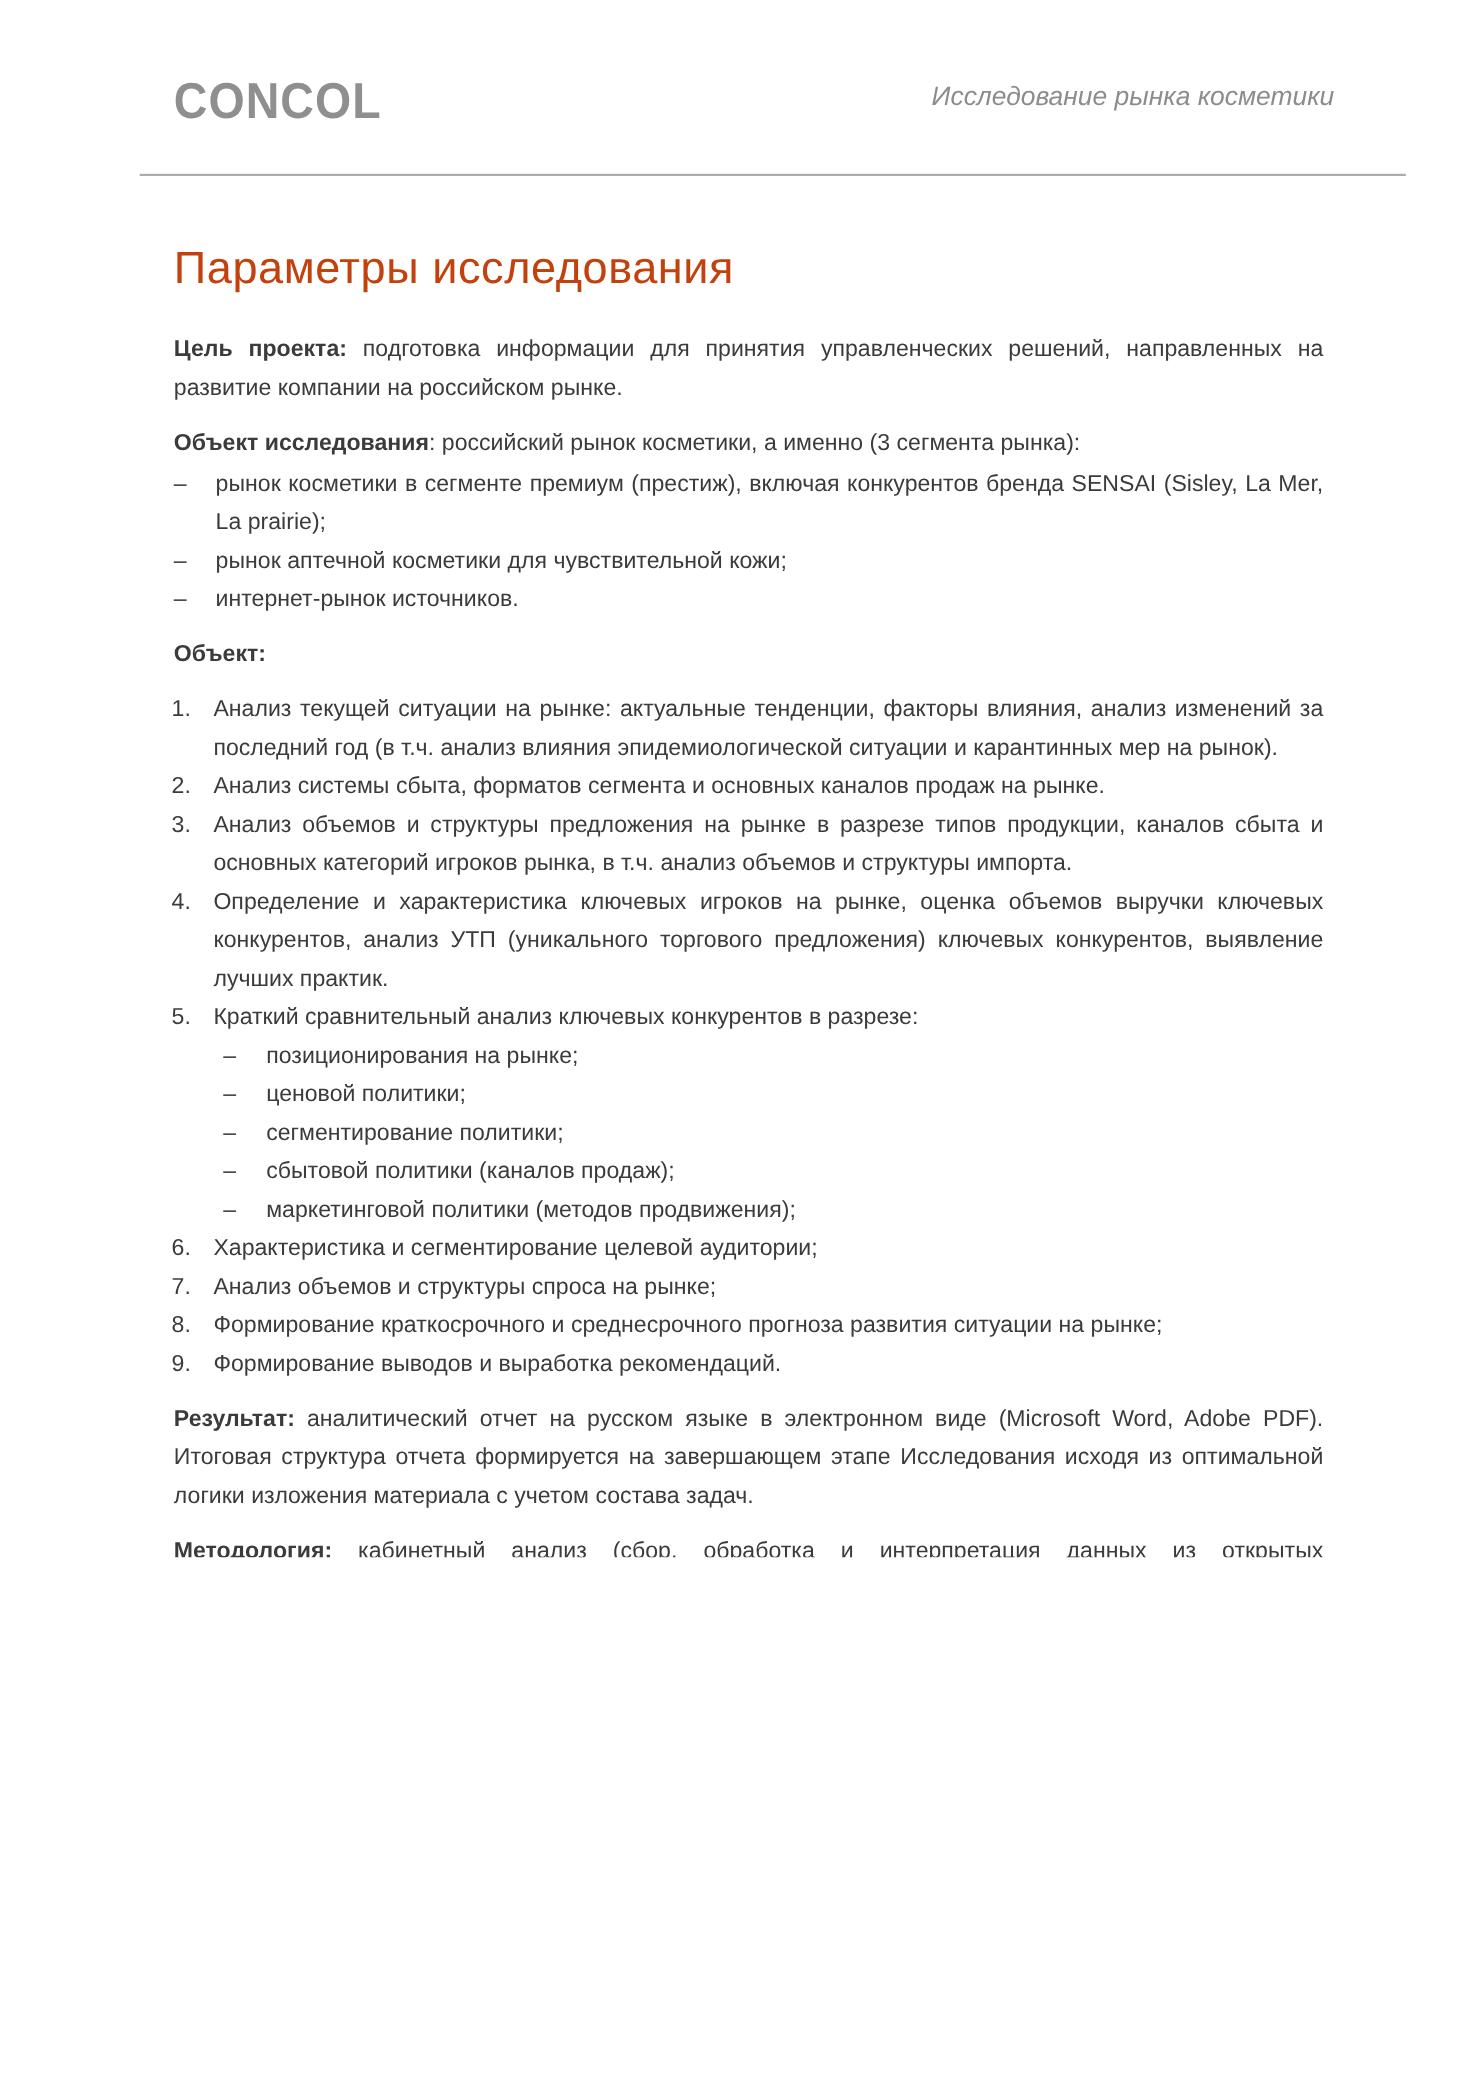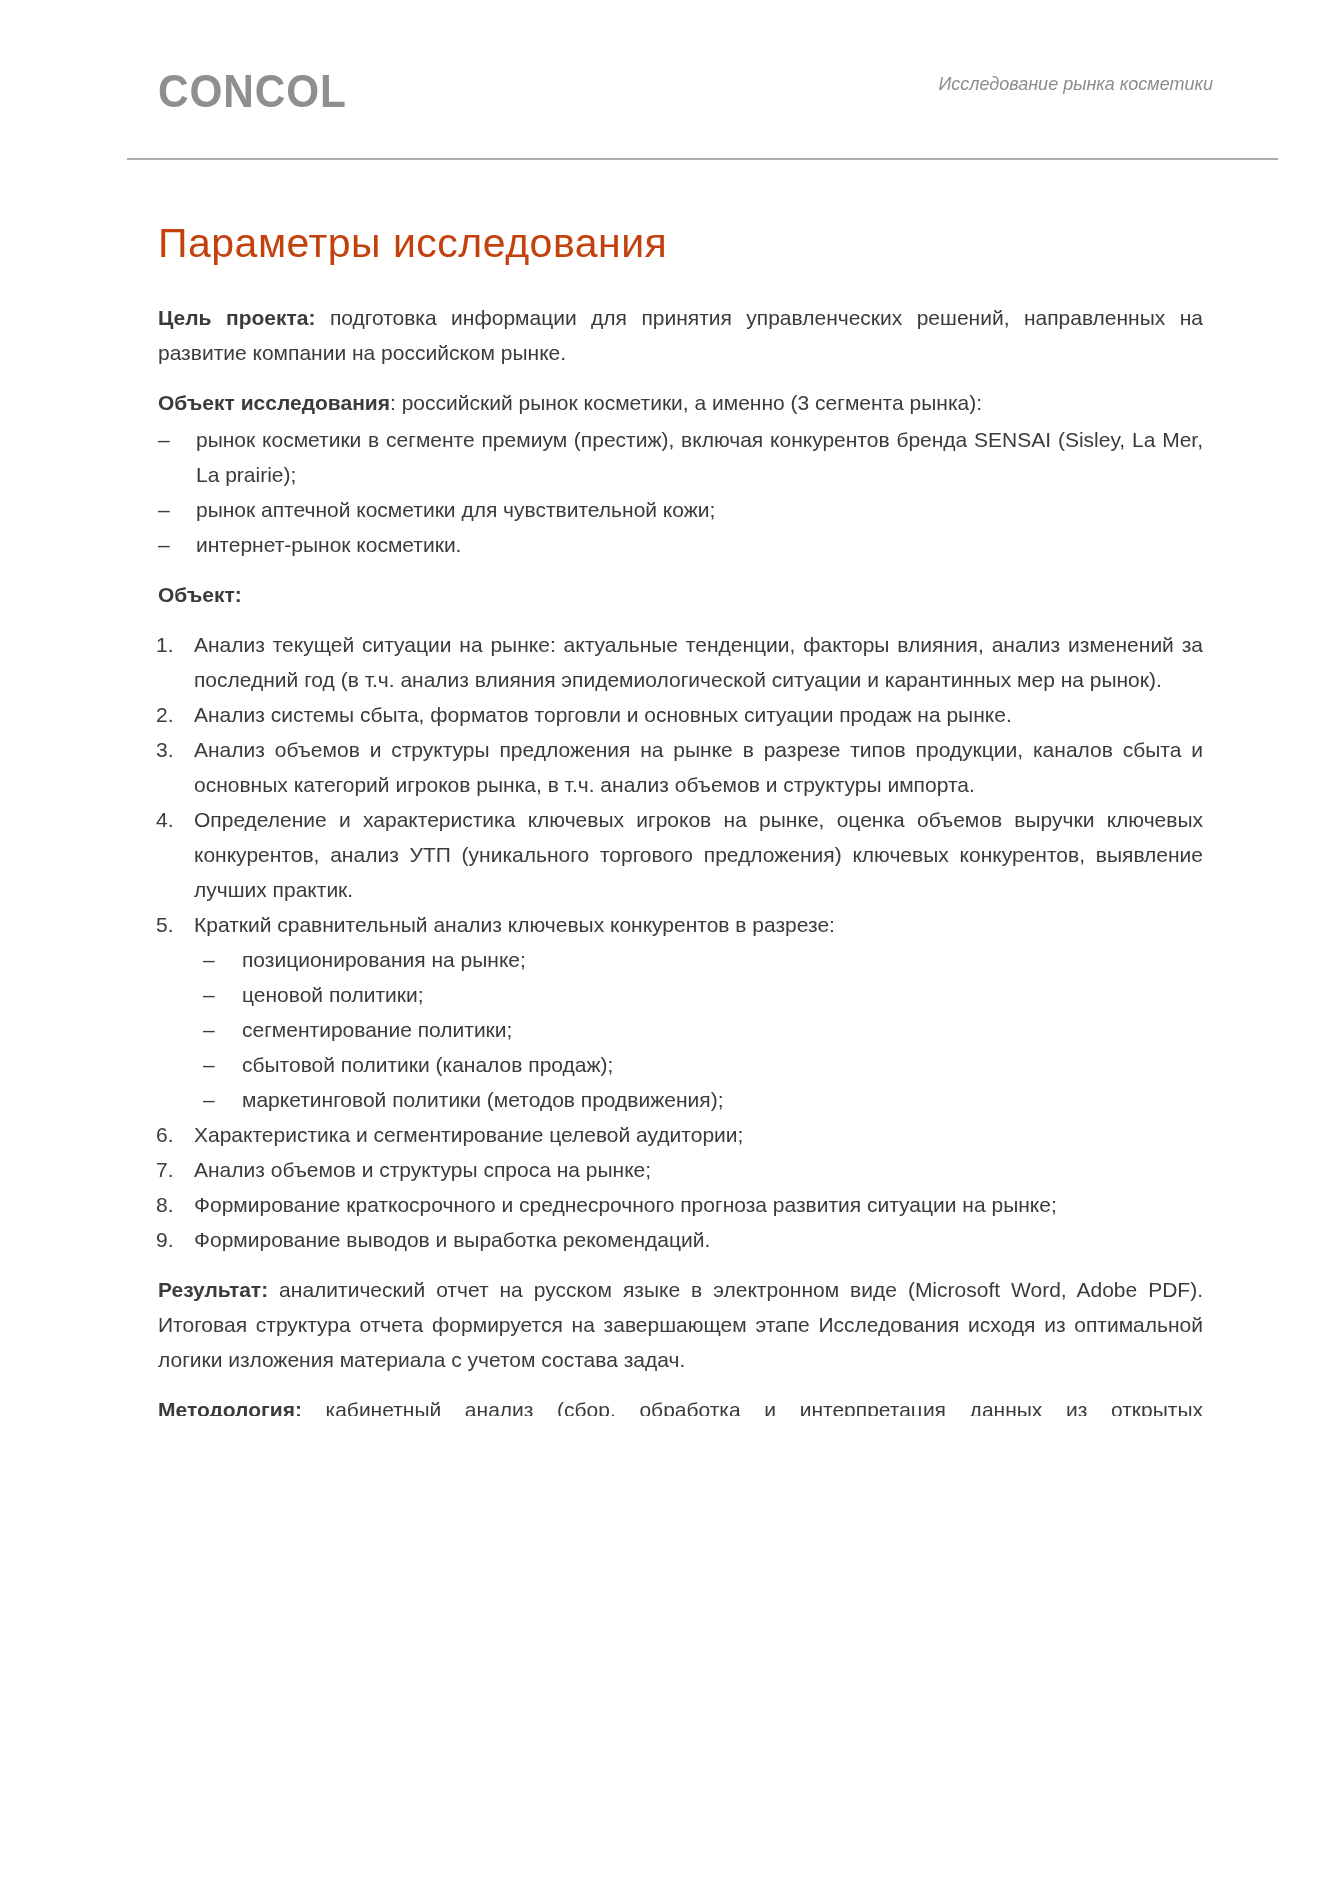--- a/index.html
+++ b/index.html
@@ -24,21 +24,21 @@
     color: #8f8f8f;
     letter-spacing: 1px;
     transform: scaleX(0.92);
     transform-origin: left top;
     white-space: nowrap;
   }
   .doc-subject {
     position: absolute;
     right: 127px;
     top: 74px;
-    font-size: 18px;
+    font-size: 24px;
     font-style: italic;
     color: #8c8c8c;
     white-space: nowrap;
   }
   .rule {
     position: absolute;
     left: 127px;
     width: 1151px;
     height: 2px;
     background: #ababab;
@@ -137,34 +137,34 @@
     <p class="para tight"><span class="b">Объект исследования</span><span>: российский рынок косметики, а именно (3 сегмента рынка):</span></p>
 
     <div class="dash-list">
       <div class="dash-item">
         <span class="marker">–</span><span>рынок косметики в сегменте премиум (престиж), включая конкурентов бренда SENSAI (Sisley, La Mer, La prairie);</span>
       </div>
       <div class="dash-item">
         <span class="marker">–</span><span>рынок аптечной косметики для чувствительной кожи;</span>
       </div>
       <div class="dash-item">
-        <span class="marker">–</span><span>интернет-рынок косметики.</span>
+        <span class="marker">–</span><span>интернет-рынок источников.</span>
       </div>
     </div>
 
     <p class="para"><span class="b">Объект:</span></p>
 
     <div class="num-list">
 
       <div class="num-item">
         <span class="num">1.</span><span>Анализ текущей ситуации на рынке: актуальные тенденции, факторы влияния, анализ изменений за последний год (в т.ч. анализ влияния эпидемиологической ситуации и карантинных мер на рынок).</span>
       </div>
 
       <div class="num-item">
-        <span class="num">2.</span><span>Анализ системы сбыта, форматов торговли и основных ситуации продаж на рынке.</span>
+        <span class="num">2.</span><span>Анализ системы сбыта, форматов сегмента и основных каналов продаж на рынке.</span>
       </div>
 
       <div class="num-item">
         <span class="num">3.</span><span>Анализ объемов и структуры предложения на рынке в разрезе типов продукции, каналов сбыта и основных категорий игроков рынка, в т.ч. анализ объемов и структуры импорта.</span>
       </div>
 
       <div class="num-item">
         <span class="num">4.</span><span>Определение и характеристика ключевых игроков на рынке, оценка объемов выручки ключевых конкурентов, анализ УТП (уникального торгового предложения) ключевых конкурентов, выявление лучших практик.</span>
       </div>
 

